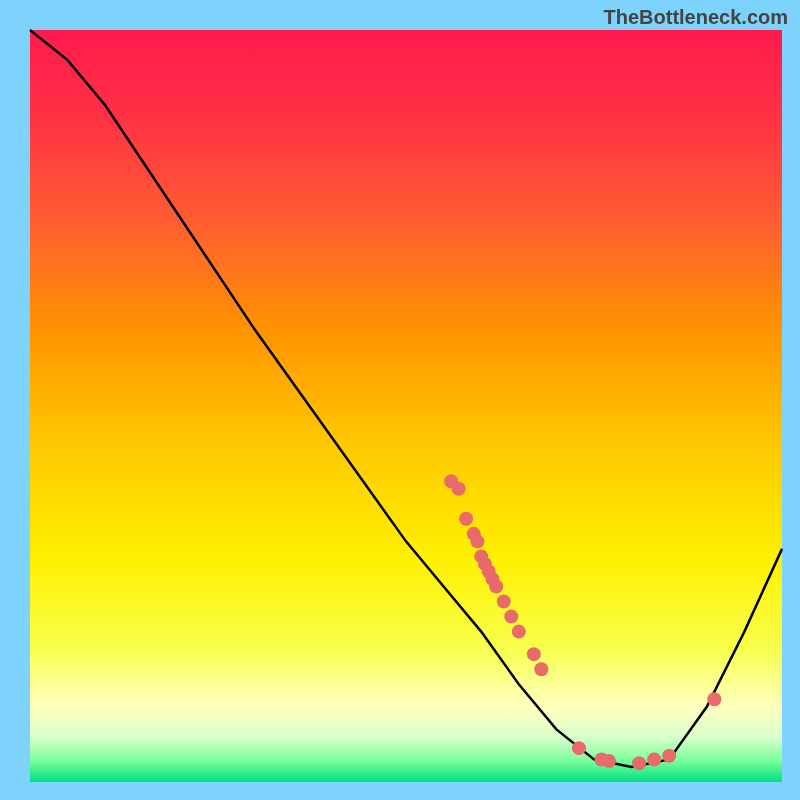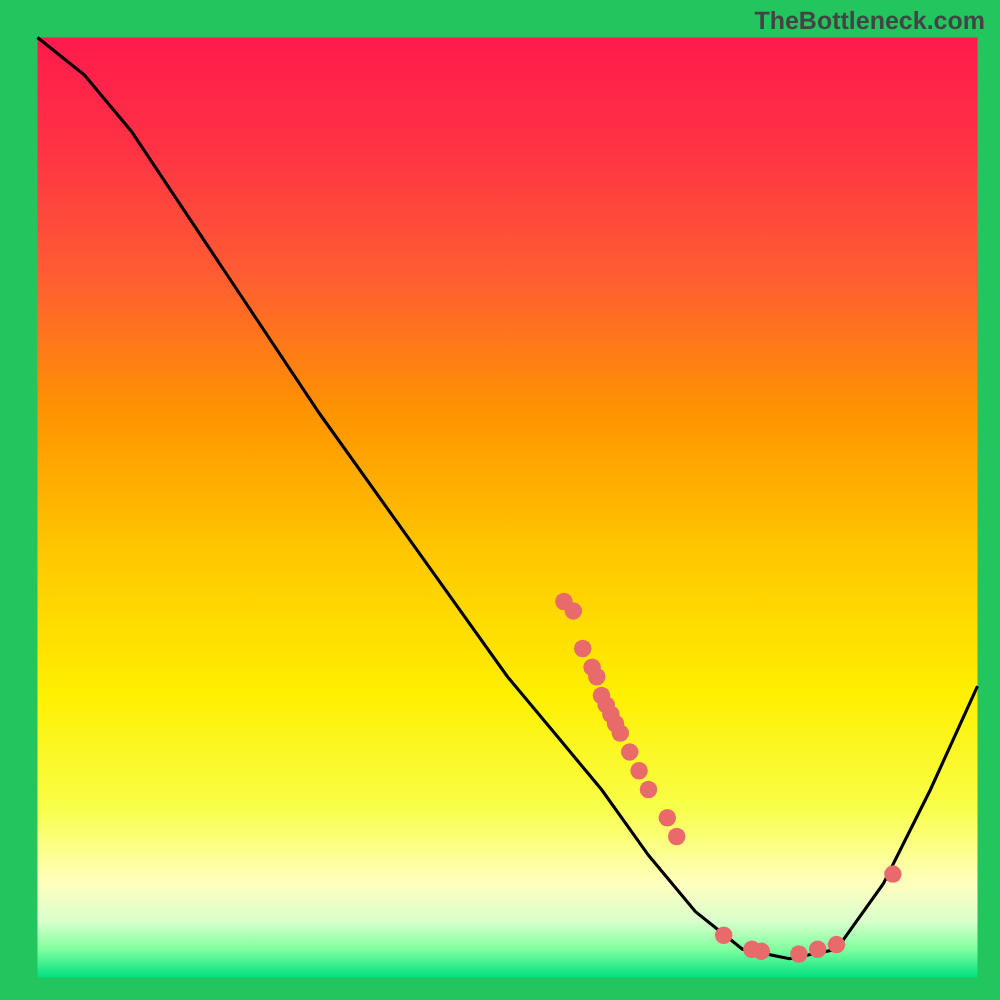--- a/index.html
+++ b/index.html
@@ -10,21 +10,21 @@
     align-items: center;
     justify-content: center;
     width: 800px;
     height: 800px;
     font-family: Arial, sans-serif;
   }
   .chart-container {
     position: relative;
     width: 800px;
     height: 800px;
-    background: #22c55e;
+    background: #7dd3fc;
   }
   .watermark {
     position: absolute;
     top: 6px;
     right: 12px;
     color: #444;
     font-size: 20px;
     font-weight: bold;
     z-index: 10;
   }

